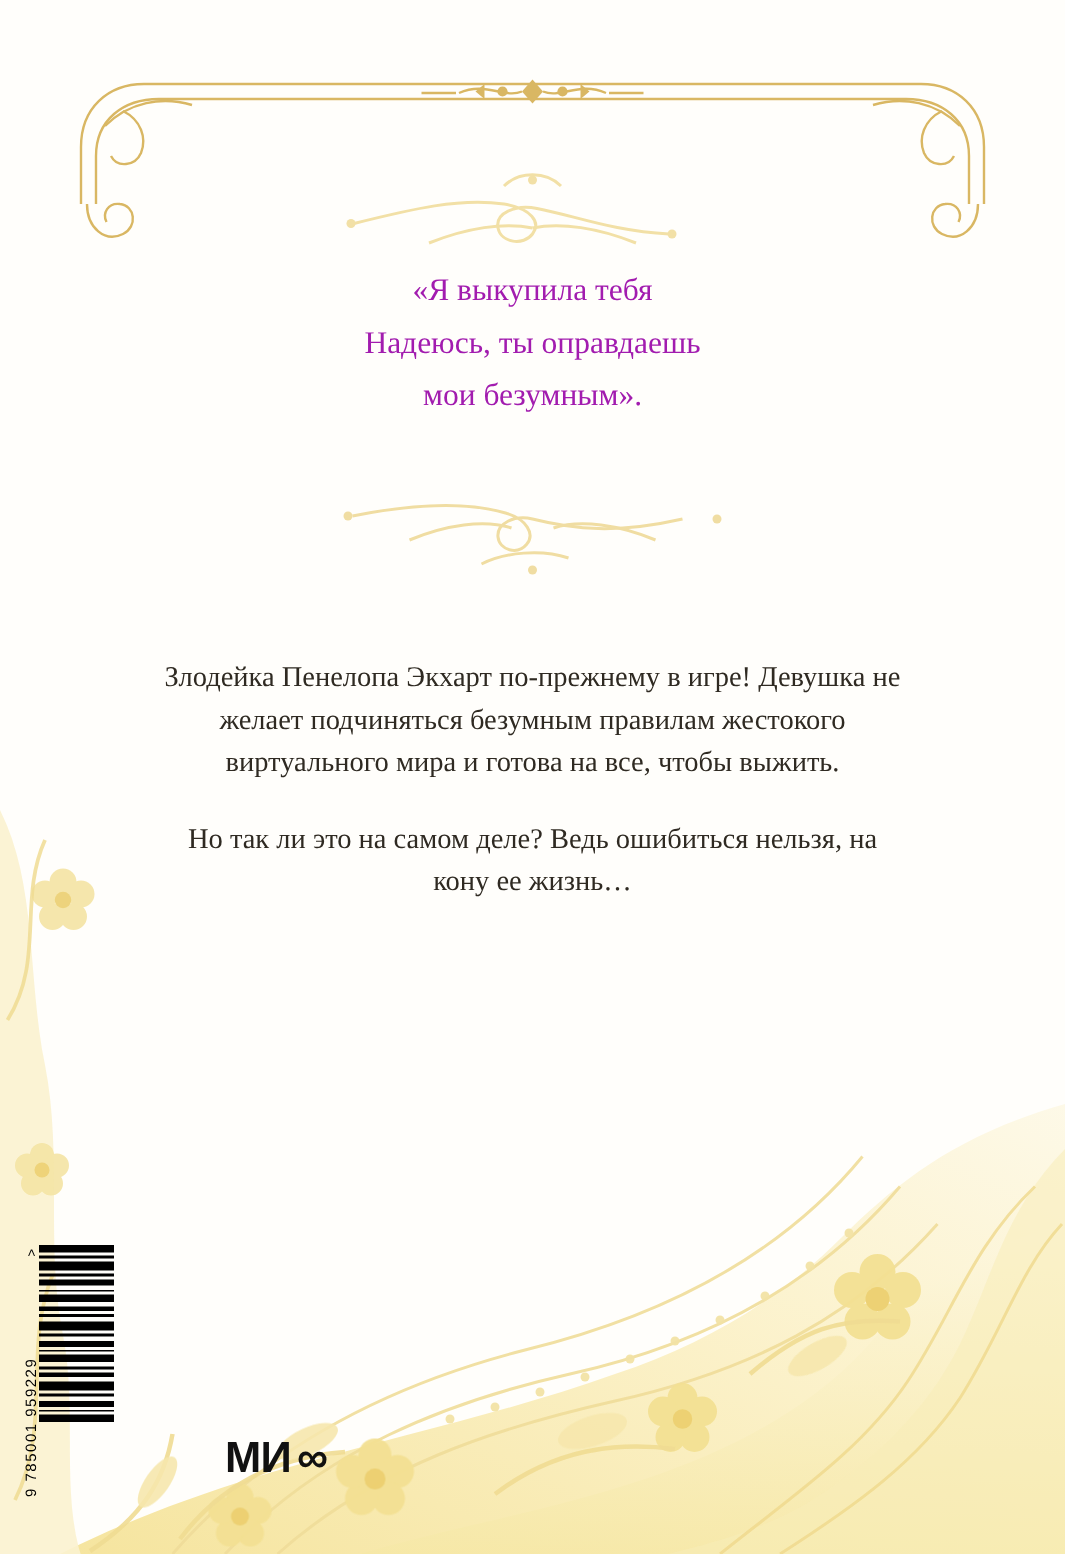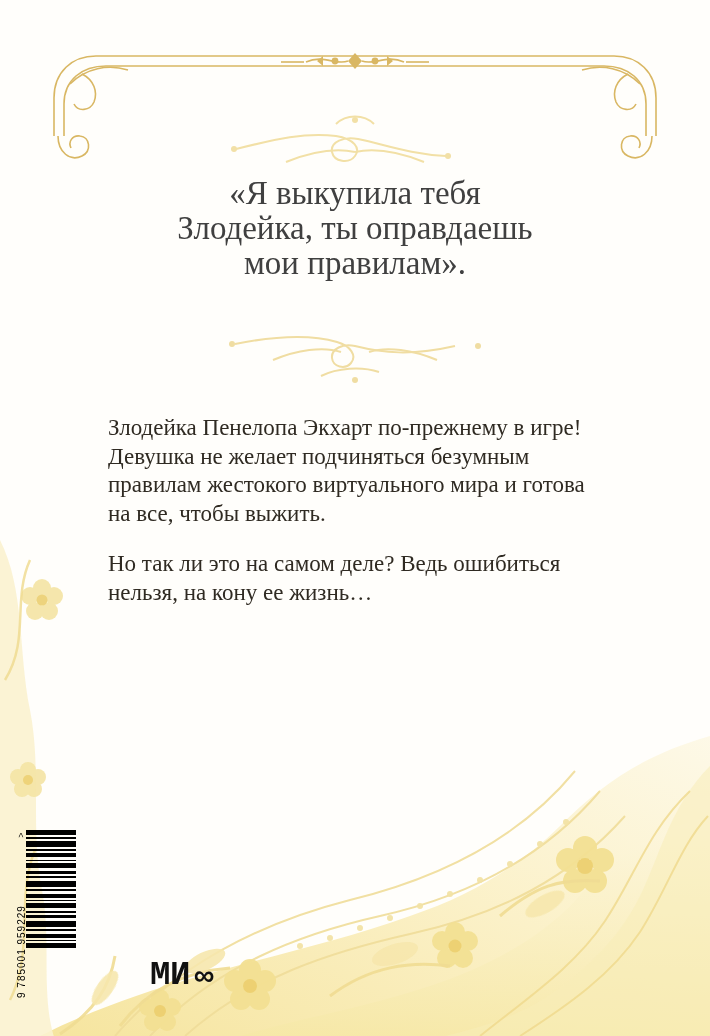--- a/index.html
+++ b/index.html
@@ -54,46 +54,46 @@
     pointer-events: none;
   }
 
   
   .quote {
     position: absolute;
     left: 0;
     top: 176px;
     width: 710px;
     text-align: center;
-    color: #404040;
-    font-size: 33px;
+    color: #a21caf;
+    font-size: 21px;
     line-height: 35px;
     font-family: "Liberation Serif", serif;
   }
   .quote div { white-space: nowrap; }
 
   
   .mid-ornament {
     position: absolute;
     left: 225px;
     top: 330px;
     width: 260px;
     height: 56px;
     pointer-events: none;
   }
 
   
   .blurb {
     position: absolute;
     left: 108px;
-    top: 414px;
+    top: 438px;
     width: 494px;
-    text-align: left;
+    text-align: center;
     color: #2f2a22;
-    font-size: 23px;
+    font-size: 19px;
     line-height: 28.5px;
   }
   .blurb p {
     margin: 0 0 22px 0;
   }
   .blurb p:last-child { margin-bottom: 0; }
 
   
   .barcode {
     position: absolute;
@@ -147,23 +147,23 @@
   .logo {
     position: absolute;
     left: 150px;
     top: 958px;
     display: flex;
     align-items: center;
     gap: 4px;
     color: #111;
   }
   .logo .mif {
-    font-family: Liberation Mono, monospace;
+    font-family: Liberation Sans, sans-serif;
     font-weight: bold;
-    font-size: 34px;
+    font-size: 29px;
     letter-spacing: -0.5px;
     line-height: 1;
   }
   .logo .inf {
     font-family: "Liberation Sans", sans-serif;
     font-weight: bold;
     font-size: 29px;
     line-height: 1;
   }
 </style>
@@ -331,22 +331,22 @@
     </g>
     <g fill="#f2e0a6">
       <circle cx="198" cy="105" r="3"></circle>
       <circle cx="412" cy="112" r="3"></circle>
       <circle cx="319" cy="76" r="3"></circle>
     </g>
   </svg>
 
   <div class="quote">
     <div>«Я выкупила тебя</div>
-    <div>Злодейка, ты оправдаешь</div>
-    <div>мои правилам».</div>
+    <div>Надеюсь, ты оправдаешь</div>
+    <div>мои безумным».</div>
   </div>
 
   <svg class="mid-ornament" viewBox="0 0 260 56" aria-hidden="true">
     <g fill="none" stroke="#f0dda2" stroke-width="2">
       <path d="M10,14 C50,6 85,4 112,12 C126,16 132,26 126,33 C120,40 108,37 107,28 C106,19 118,13 130,16 C158,23 186,26 230,16"></path>
       <path d="M48,30 C72,20 98,16 116,22"></path>
       <path d="M212,30 C188,20 162,16 144,22"></path>
       <path d="M96,46 C112,38 136,36 154,42"></path>
     </g>
     <g fill="#f0dda2">

